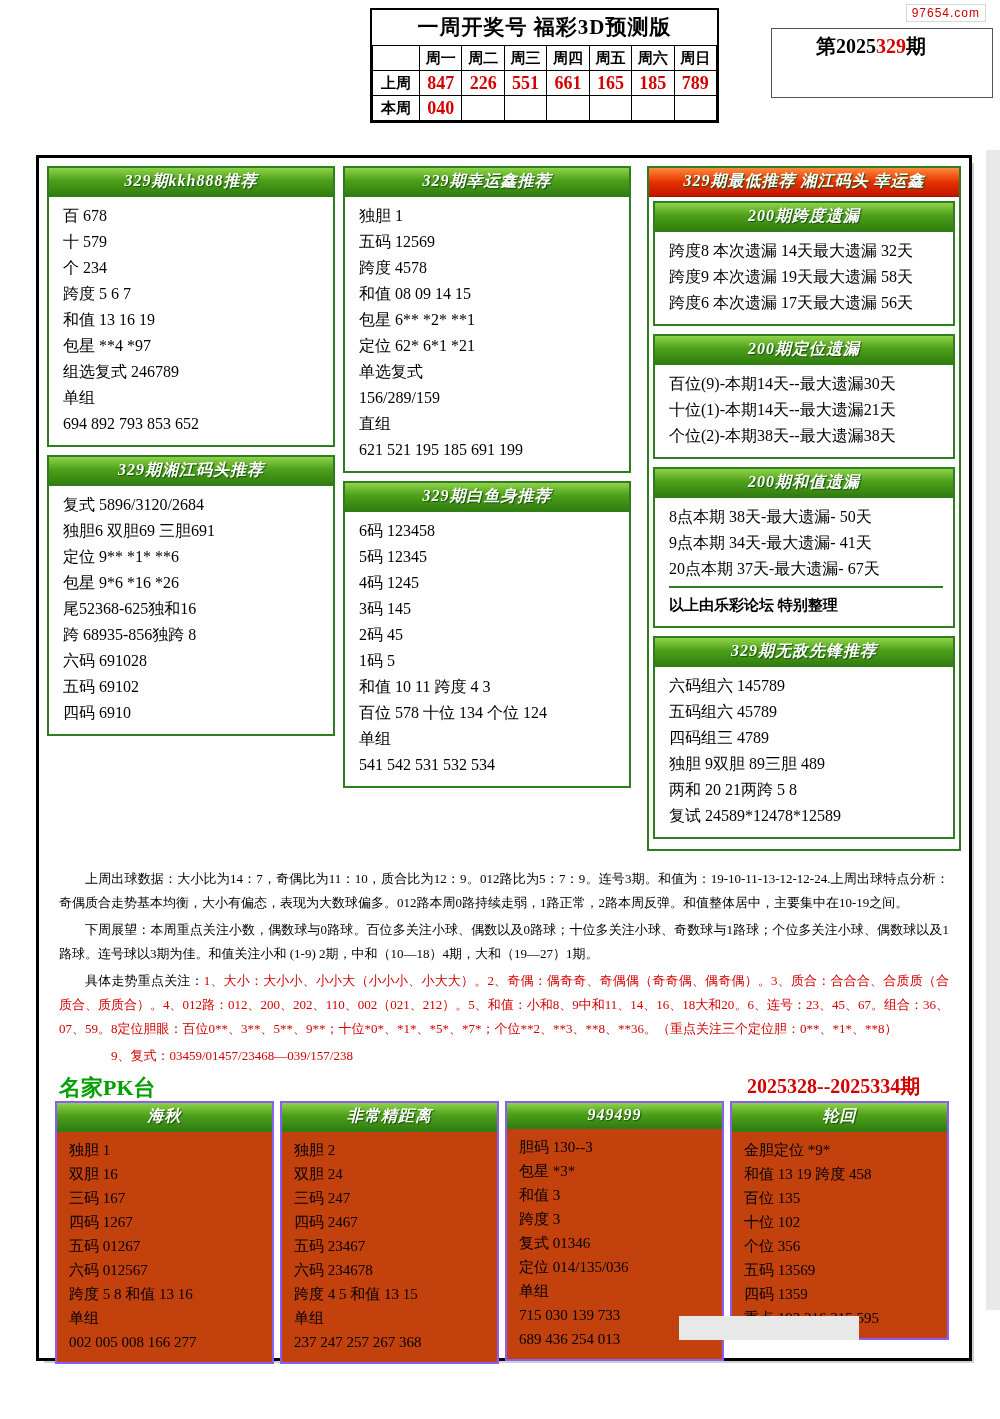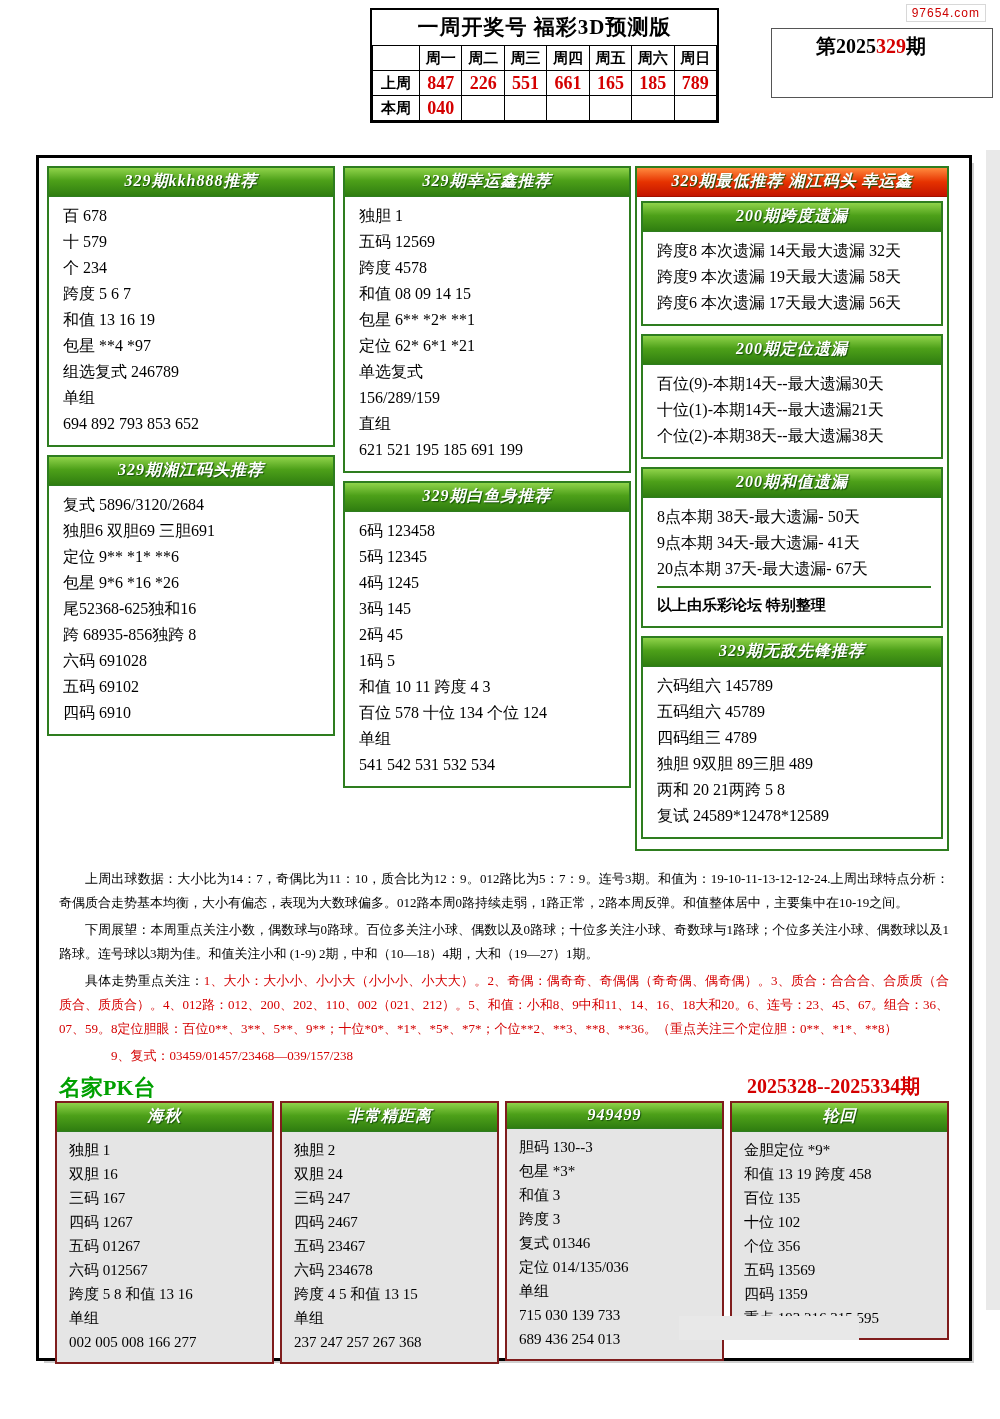--- a/index.html
+++ b/index.html
@@ -41,36 +41,36 @@
     text-shadow:1px 1px 1px #17500a;letter-spacing:1px;
   }
   .panel-title.red{
     background:linear-gradient(to bottom,#ff8a3d 0%,#e63200 50%,#c31400 100%);
     border-color:#a31000;
   }
   .panel-body{padding:6px 10px 8px 14px;font-size:16px;line-height:26px;}
   .panel-body div{white-space:nowrap;}
   .col{float:left;}
   .col1{width:288px;margin-right:8px;}
-  .col2{width:288px;margin-right:4px;}
+  .col2{width:288px;margin-right:16px;}
   .col3{width:314px;}
   .green-rule{border-top:2px solid #2e7d1f;margin:4px 0;}
   .center{}
   
   .analysis{clear:both;padding:8px 12px 0 12px;font-size:13px;line-height:24px;text-align:justify;}
   .analysis p{margin:0 0 3px 0;text-indent:2em;}
   .analysis .red{color:#d40000;}
   .pk-row{clear:both;position:relative;height:30px;}
   .pk-title{position:absolute;left:12px;top:2px;color:#00a000;font-size:22px;font-weight:bold;font-family:"Liberation Serif",serif;}
   .pk-range{position:absolute;left:700px;top:2px;color:#d40000;font-size:20px;font-weight:bold;}
   
   .bcols{clear:both;padding:0 8px;}
   .bcol{float:left;width:219px;margin-right:6px;}
   .bcol:last-child{margin-right:0;}
-  .bpanel{border:2px solid #7f1d1d;background:#e5e5e5;}
+  .bpanel{border:2px solid #8b5cf6;background:#c2410c;}
   .bpanel .panel-body{font-size:15px;line-height:24px;padding:6px 8px 8px 12px;}
   .footgap{clear:both;height:6px;}
   .bottom-strip{position:absolute;left:640px;bottom:18px;width:180px;height:24px;background:#e8e8e8;}
   .right-edge{position:absolute;right:0;top:150px;width:14px;height:1160px;background:#e9e9e9;}
 </style>
 </head>
 <body>
 
 <div class="watermark">97654.com</div>
 

